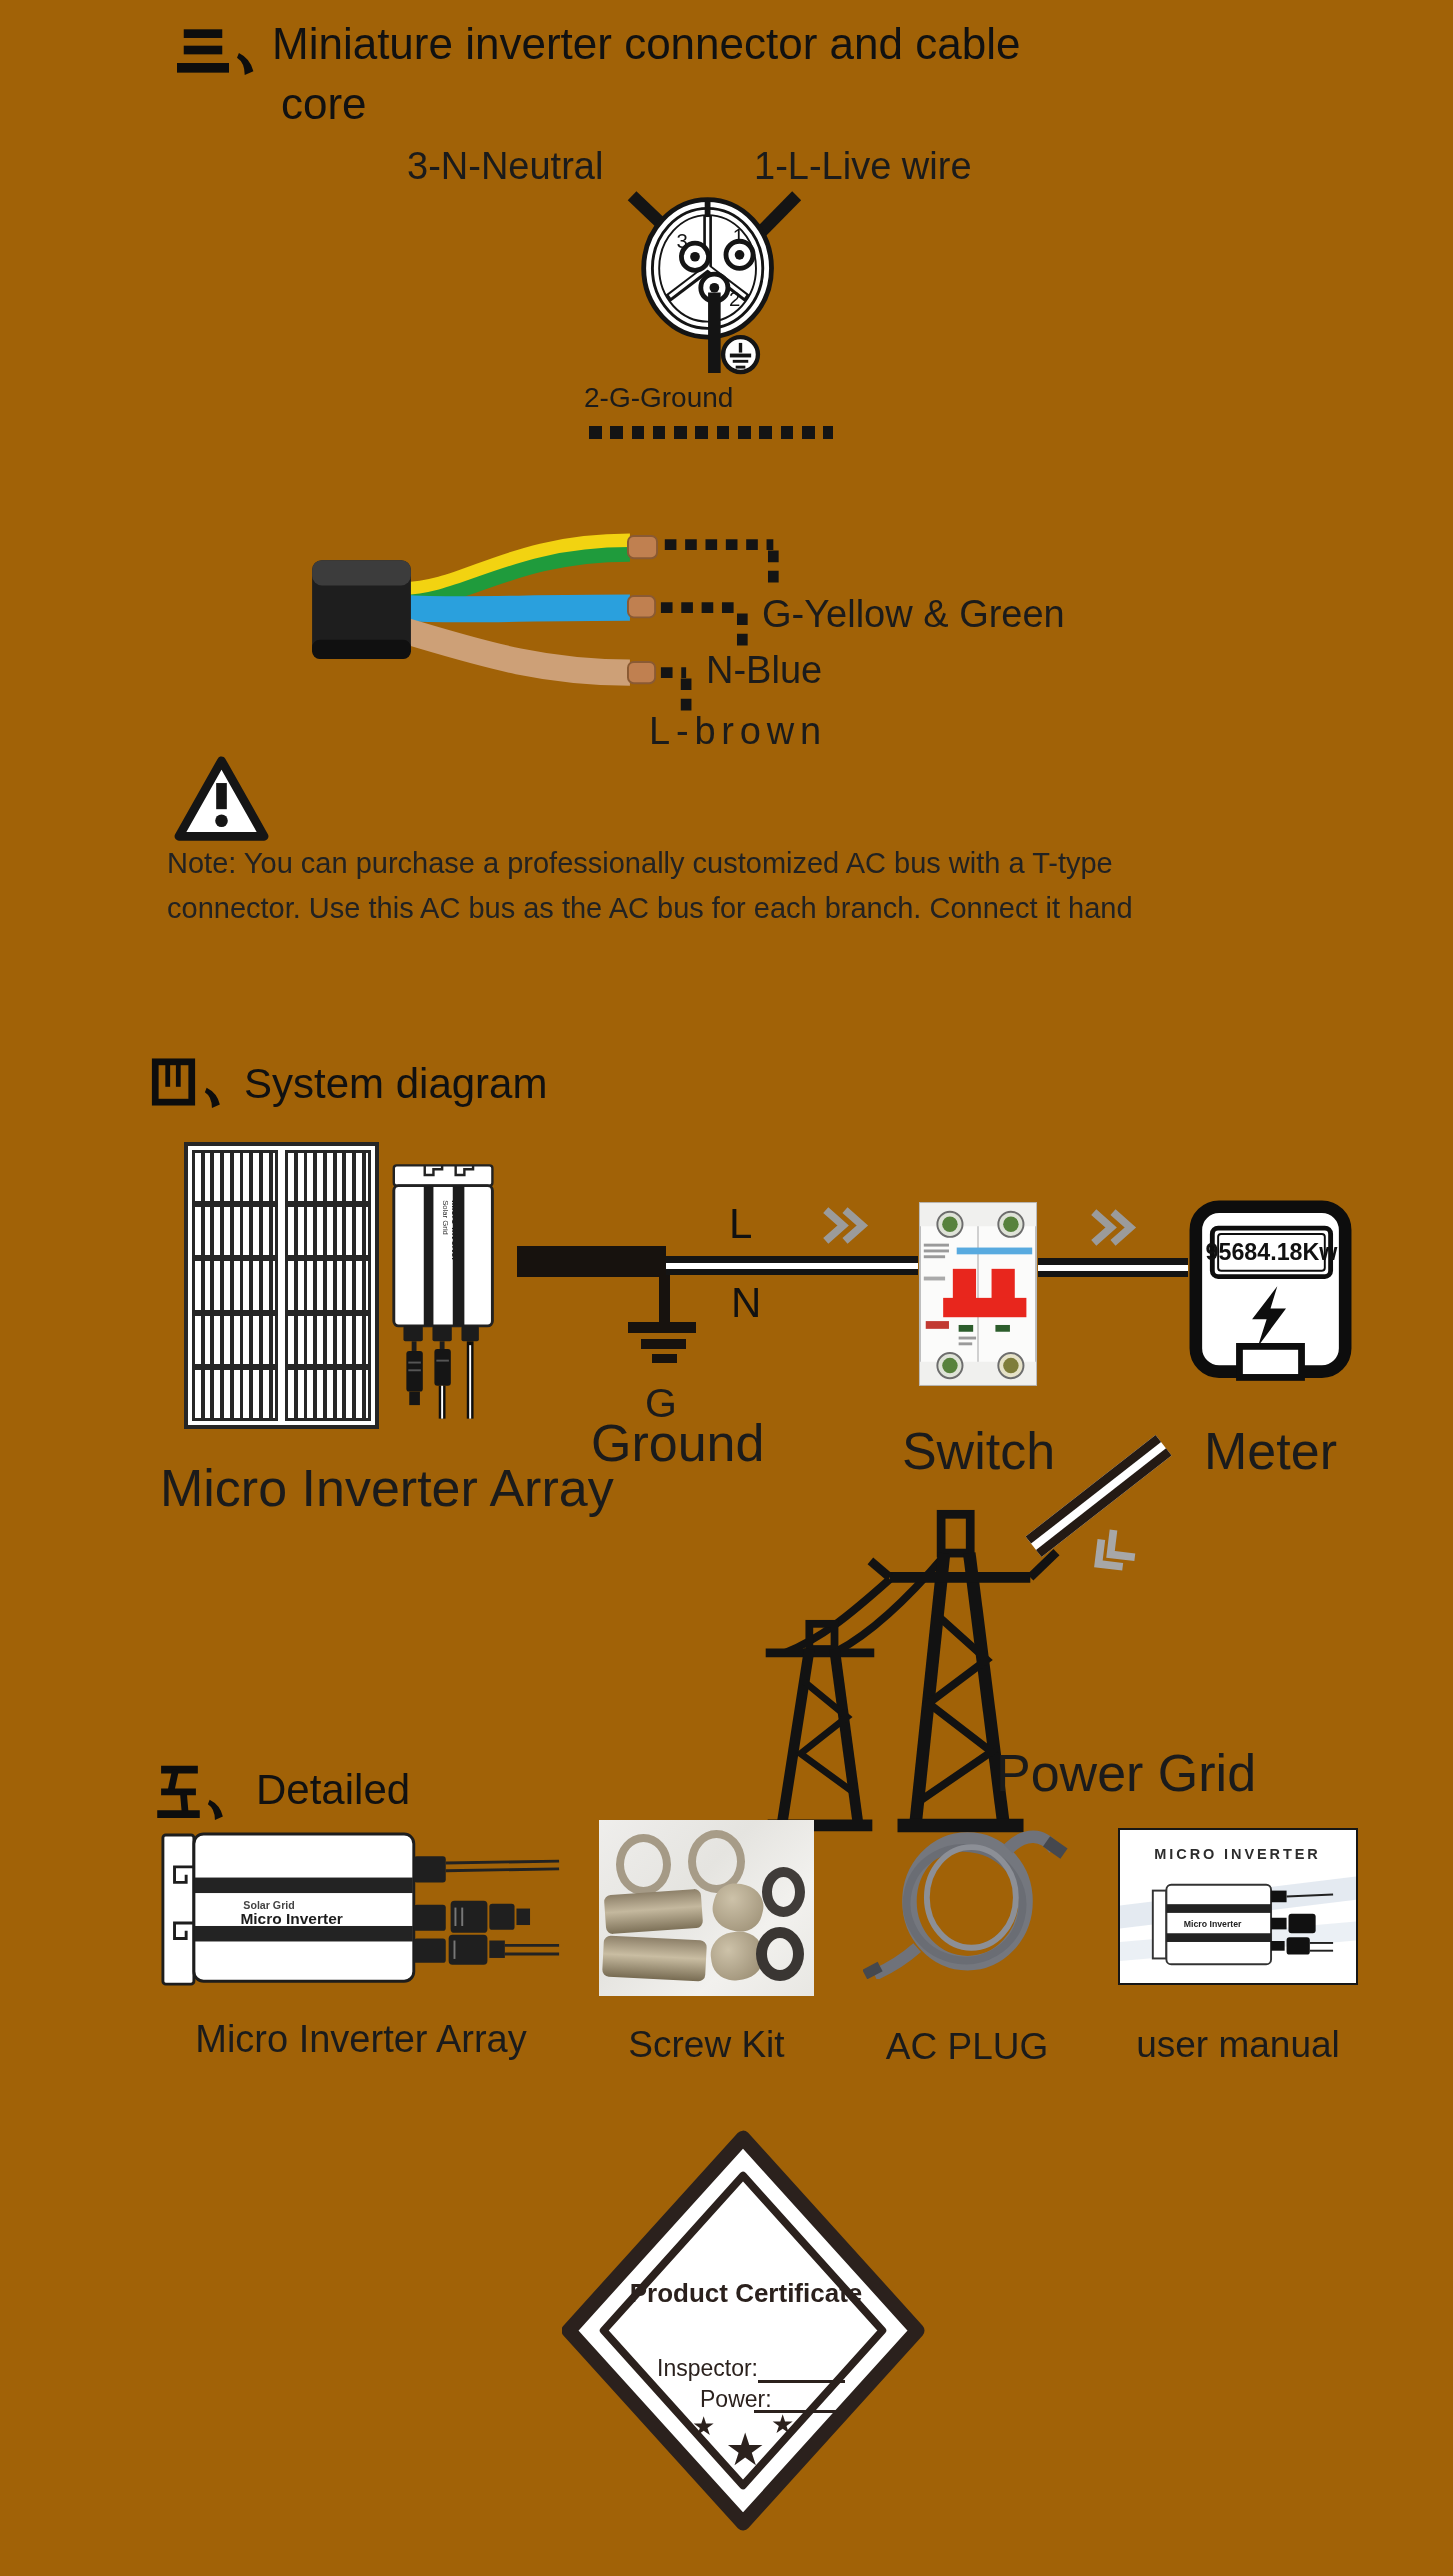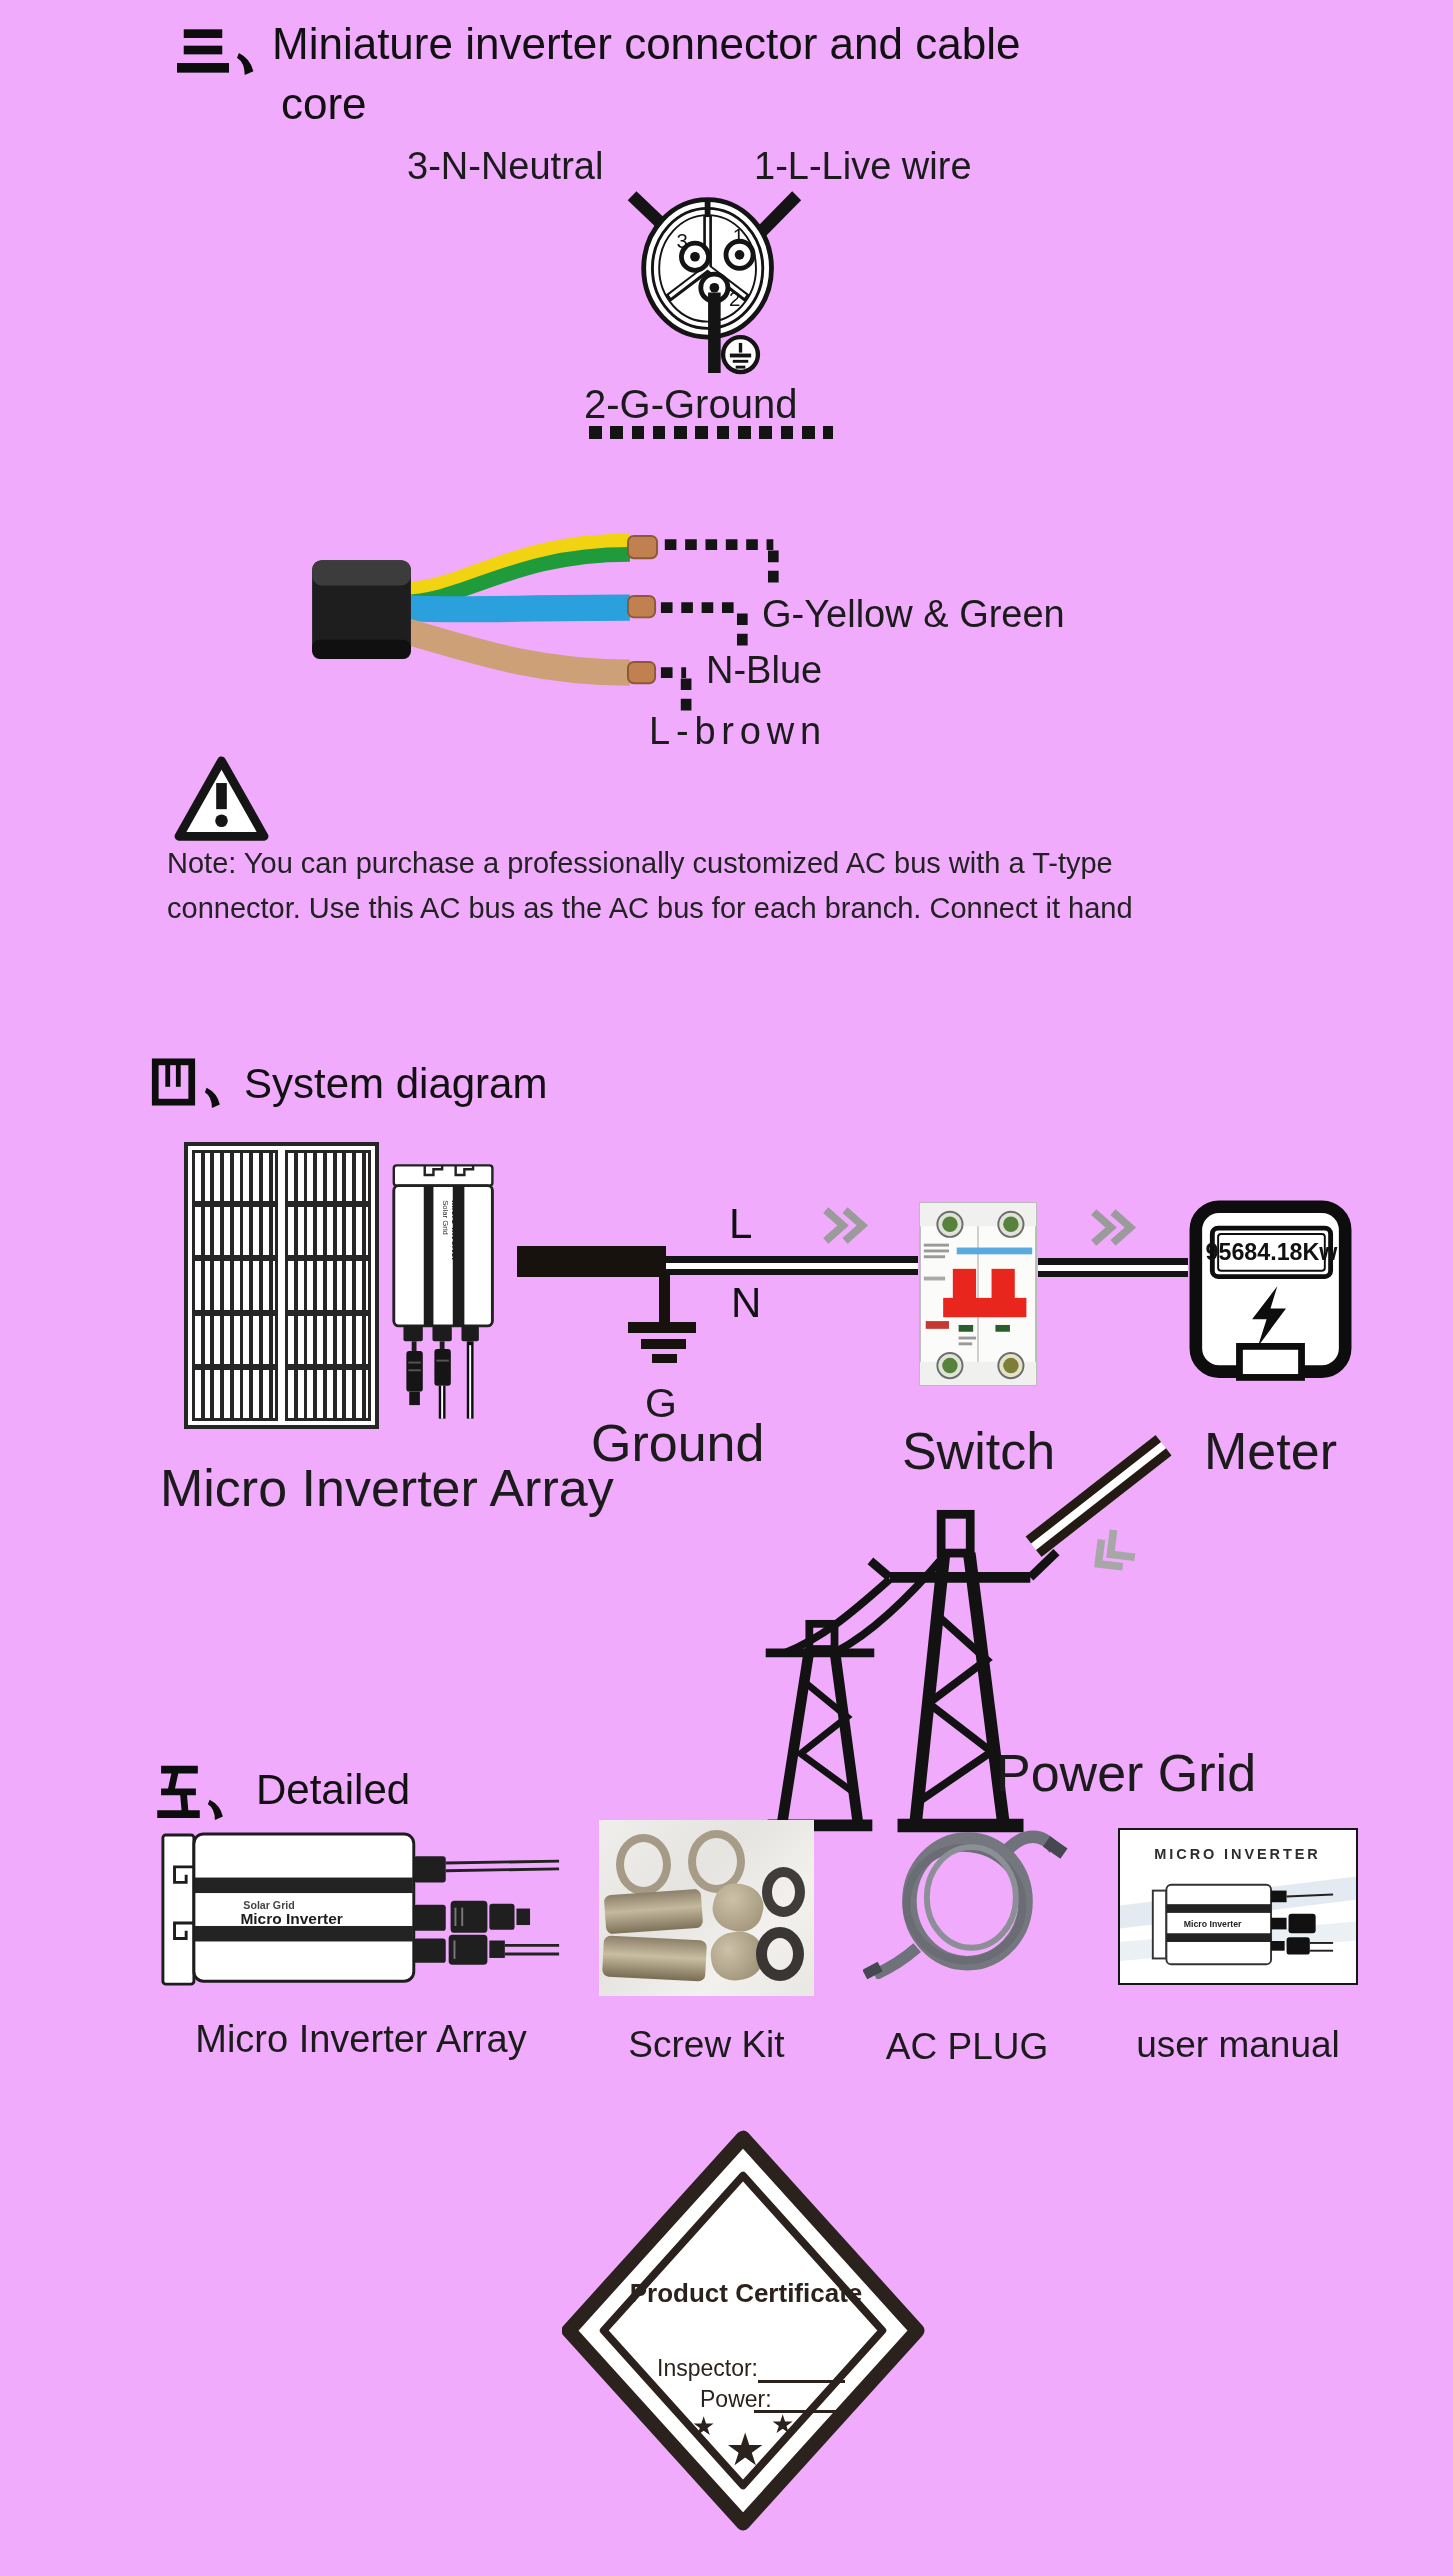--- a/index.html
+++ b/index.html
@@ -1,16 +1,16 @@
 <!DOCTYPE html>
 <html><head>
 <meta charset="utf-8">
 <style>
   html,body{margin:0;padding:0;background:#ffffff;}
-  #page{position:relative;width:1454px;height:2576px;background:#f0abfc;overflow:hidden;
+  #page{position:relative;width:1454px;height:2576px;background:#a16207;overflow:hidden;
         font-family:"Liberation Sans", sans-serif;color:#161616;}
   .abs{position:absolute;}
   .txt{position:absolute;white-space:nowrap;color:#1b1b1b;}
   .h1{font-size:44px;letter-spacing:0px;color:#111;}
   .h2{font-size:42px;color:#111;}
   .lbl{font-size:38px;color:#1b1b1b;}
   .lbl40{font-size:52px;color:#1b1b1b;}
   .note{font-size:29px;color:#222;}
   .ctr{text-align:center;}
   .dline{background:linear-gradient(to bottom,#141414 0 6.8px,#ffffff 6.8px 12.6px,#141414 12.6px 19.4px);}
@@ -75,21 +75,21 @@
       <line x1="193" y1="217" x2="215" y2="217" stroke="#141414" stroke-width="4"></line>
       <line x1="196" y1="223" x2="212" y2="223" stroke="#141414" stroke-width="3"></line>
       <line x1="199" y1="229" x2="209" y2="229" stroke="#141414" stroke-width="3"></line>
     </g>
 
     <text x="138" y="106" font-size="21" fill="#141414">3</text>
     <text x="196" y="101" font-size="21" fill="#141414">1</text>
     <text x="192" y="166" font-size="21" fill="#141414">2</text>
   </svg>
 
-  <div class="txt" style="left:584px;top:382px;font-size:40px;">2-G-Ground</div>
+  <div class="txt" style="left:584px;top:382px;font-size:28px;">2-G-Ground</div>
   <div class="abs dots" style="left:589px;top:426px;width:244px;height:12.6px;"></div>
 
   <svg class="abs" style="left:310px;top:504px;" width="853" height="281" viewBox="0 0 880 290">
 
     <path d="M95 88 C160 88 205 38 330 38" fill="none" stroke="#f2d311" stroke-width="15"></path>
     <path d="M95 101 C160 101 208 52 330 52" fill="none" stroke="#1f9b3c" stroke-width="15"></path>
     <path d="M95 107 C150 111 210 107 330 107" fill="none" stroke="#2aa0dd" stroke-width="27"></path>
     <path d="M95 130 C170 152 235 174 330 174" fill="none" stroke="#cda077" stroke-width="27"></path>
 
     <g>

